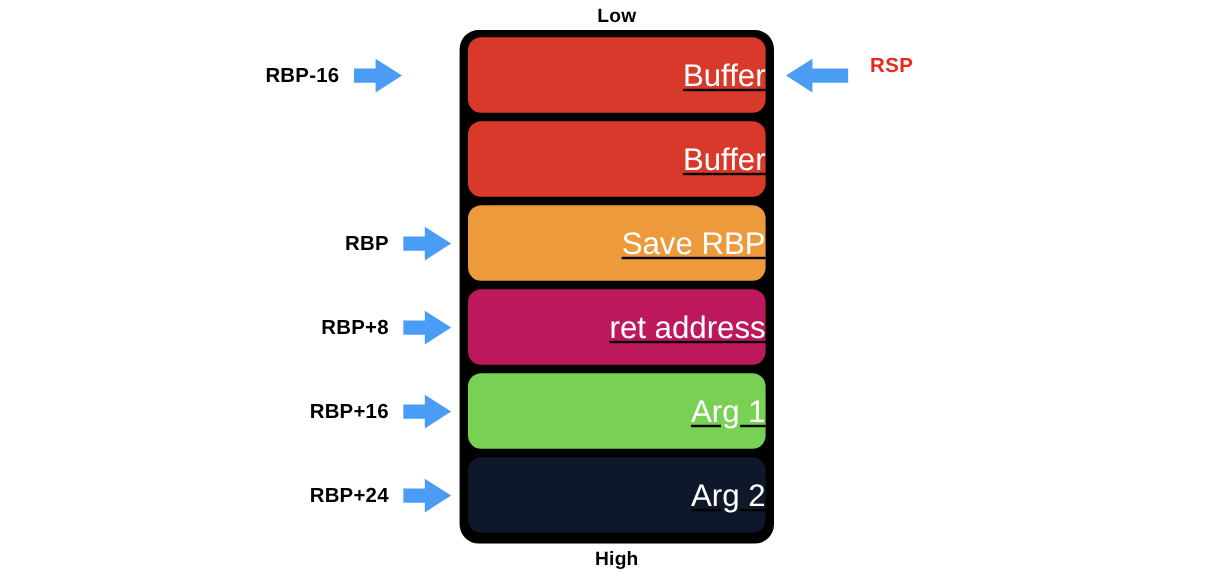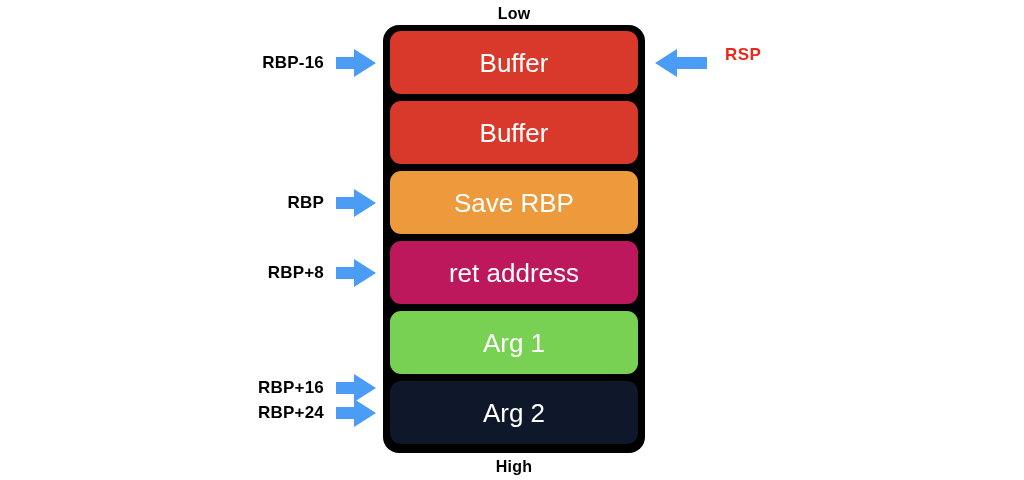--- a/index.html
+++ b/index.html
@@ -53,21 +53,22 @@
   
   .stack-slot {
     position: absolute;
     left: 7px;
     width: 248px;
     height: 63px;
     border-radius: 11px;
     box-sizing: border-box;
     display: flex;
     align-items: center;
-    justify-content: center;
+    justify-content: flex-end;
+    text-decoration: underline;
   }
   .slot-label {
     font-family: "Liberation Sans", sans-serif;
     font-size: 26px;
     font-weight: normal;
     color: #ffffff;
     line-height: 1;
     white-space: nowrap;
   }
 
@@ -149,39 +150,39 @@
 
   <div class="boundary-label" id="label-high">High</div>
 
   <div id="rsp-annotation">
     <svg class="arrow-left" width="52" height="34" viewBox="0 0 52 34" aria-hidden="true">
       <polygon points="0,17 22,3 22,11 52,11 52,23 22,23 22,31" fill="#4a9cf5"></polygon>
     </svg>
     <span id="rsp-text" style="color: rgb(232, 41, 28);">RSP</span>
   </div>
 
-<div class="offset-row" style="top: 45.5px;">
+<div class="offset-row" style="top: 45.5px; justify-content: center;">
       <span class="offset-text">RBP-16</span>
       <svg class="arrow-right" width="40" height="34" viewBox="0 0 40 34">
         <polygon points="0,11 18,11 18,3 40,17 18,31 18,23 0,23" fill="#4a9cf5"></polygon>
       </svg>
     </div>
     <div class="offset-row" style="top: 185.5px;">
       <span class="offset-text">RBP</span>
       <svg class="arrow-right" width="40" height="34" viewBox="0 0 40 34">
         <polygon points="0,11 18,11 18,3 40,17 18,31 18,23 0,23" fill="#4a9cf5"></polygon>
       </svg>
     </div>
     <div class="offset-row" style="top: 255.5px;">
       <span class="offset-text">RBP+8</span>
       <svg class="arrow-right" width="40" height="34" viewBox="0 0 40 34">
         <polygon points="0,11 18,11 18,3 40,17 18,31 18,23 0,23" fill="#4a9cf5"></polygon>
       </svg>
     </div>
-    <div class="offset-row" style="top: 325.5px; margin-top: 45px;">
+    <div class="offset-row" style="top: 325.5px;">
       <span class="offset-text">RBP+16</span>
       <svg class="arrow-right" width="40" height="34" viewBox="0 0 40 34">
         <polygon points="0,11 18,11 18,3 40,17 18,31 18,23 0,23" fill="#4a9cf5"></polygon>
       </svg>
     </div>
     <div class="offset-row" style="top: 395.5px;">
       <span class="offset-text">RBP+24</span>
       <svg class="arrow-right" width="40" height="34" viewBox="0 0 40 34">
         <polygon points="0,11 18,11 18,3 40,17 18,31 18,23 0,23" fill="#4a9cf5"></polygon>
       </svg>

